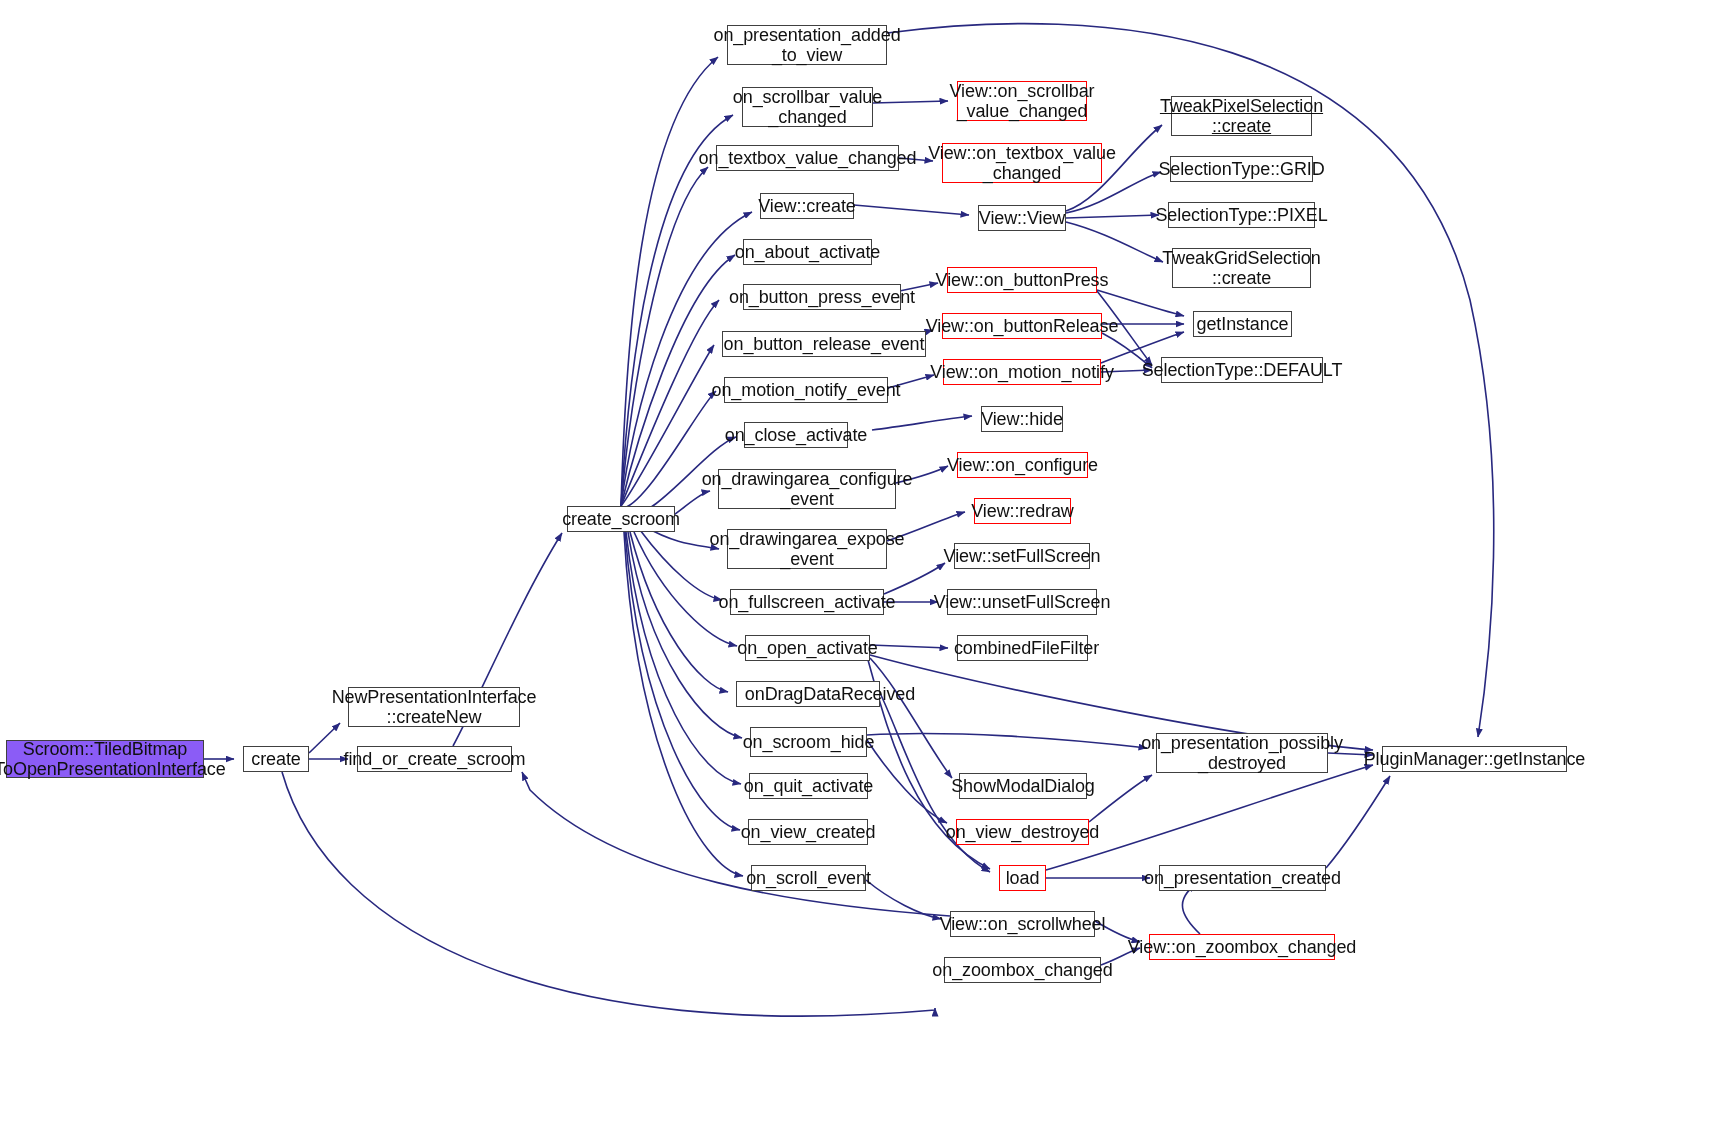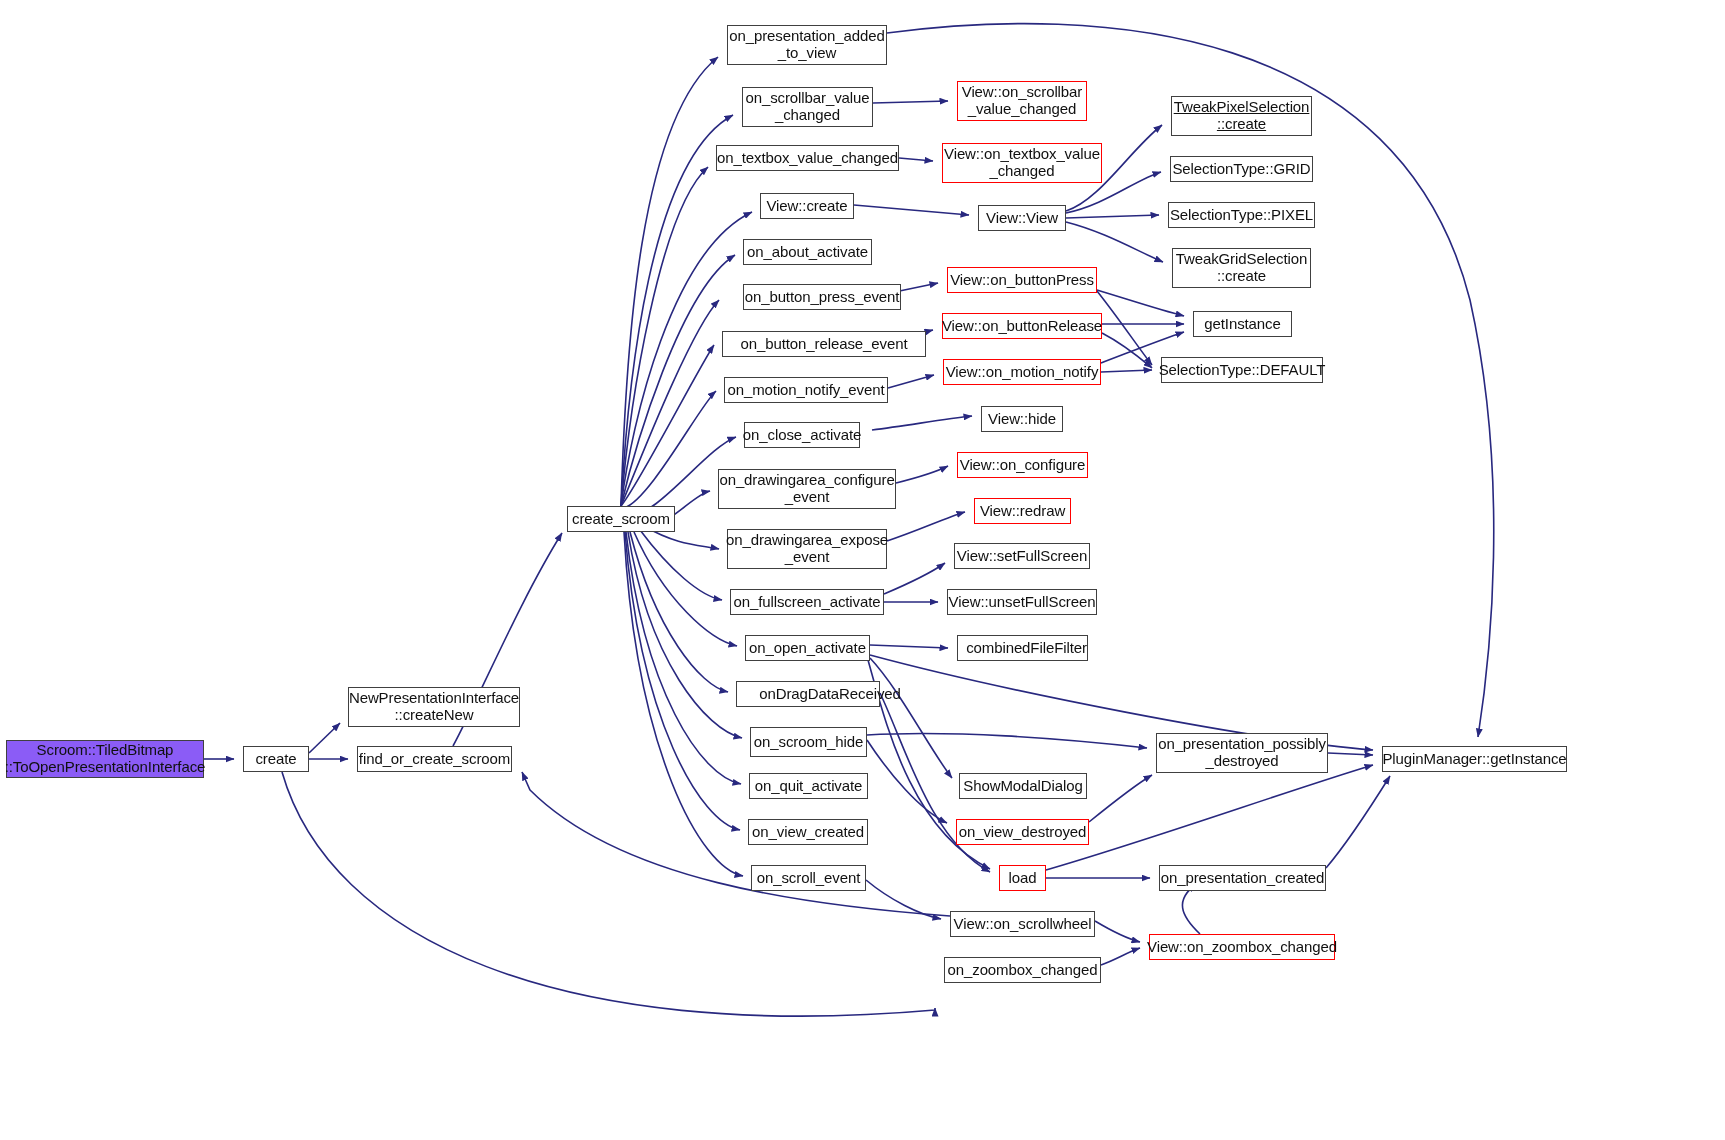--- a/index.html
+++ b/index.html
@@ -26,21 +26,21 @@
   .node {
     position: absolute;
     box-sizing: border-box;
     display: flex;
     align-items: center;
     justify-content: center;
     text-align: center;
     background: #ffffff;
     border: 1px solid #404040;
     color: #101010;
-    font-size: 15px;
+    font-size: 18px;
     line-height: 1.12;
     white-space: pre-line;
     letter-spacing: -0.1px;
     z-index: 5;
   }
   .node.red {
     border-color: #ff0000;
   }
   .node.highlight {
     background: #8b5cf6;
@@ -173,21 +173,21 @@
   <div class="node" style="left:727px; top:25px; width:160px; height:40px;"><span>on_presentation_added
 _to_view</span></div>
   <div class="node" style="left:742px; top:87px; width:131px; height:40px;"><span>on_scrollbar_value
 _changed</span></div>
   <div class="node" style="left:716px; top:145px; width:183px; height:26px;"><span>on_textbox_value_changed</span></div>
   <div class="node" style="left:760px; top:193px; width:94px; height:26px;text-align:center;"><span>View::create</span></div>
   <div class="node" style="left:743px; top:239px; width:129px; height:26px;"><span>on_about_activate</span></div>
   <div class="node" style="left:727px; top:284px; width:158px; height:26px;margin-left:16px;"><span>on_button_press_event</span></div>
   <div class="node" style="left:722px; top:331px; width:204px; height:26px;"><span>on_button_release_event</span></div>
   <div class="node" style="left:724px; top:377px; width:164px; height:26px;"><span>on_motion_notify_event</span></div>
-  <div class="node" style="left:744px; top:422px; width:116px; height:26px;"><span>on_close_activate</span></div>
+  <div class="node" style="left:744px; top:422px; width:104px; height:26px;"><span>on_close_activate</span></div>
   <div class="node" style="left:718px; top:469px; width:178px; height:40px;"><span>on_drawingarea_configure
 _event</span></div>
   <div class="node" style="left:727px; top:529px; width:160px; height:40px;"><span>on_drawingarea_expose
 _event</span></div>
   <div class="node" style="left:730px; top:589px; width:154px; height:26px;"><span>on_fullscreen_activate</span></div>
   <div class="node" style="left:745px; top:635px; width:125px; height:26px;"><span>on_open_activate</span></div>
   <div class="node" style="left:736px; top:681px; width:144px; height:26px;padding-left:44px;"><span>onDragDataReceived</span></div>
   <div class="node" style="left:750px; top:727px; width:117px; height:30px;"><span>on_scroom_hide</span></div>
   <div class="node" style="left:749px; top:773px; width:119px; height:26px;"><span>on_quit_activate</span></div>
   <div class="node" style="left:748px; top:819px; width:120px; height:26px;"><span>on_view_created</span></div>

